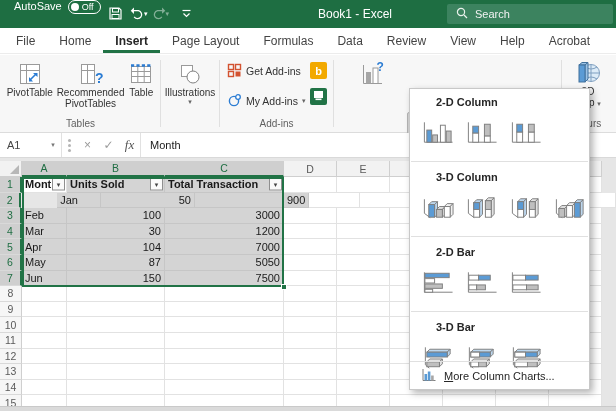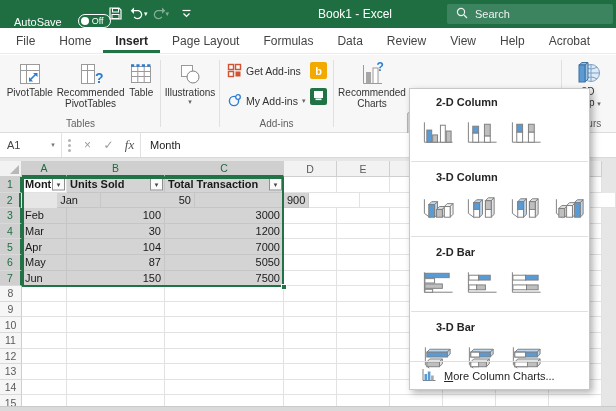--- a/index.html
+++ b/index.html
@@ -2,21 +2,21 @@
 <html><head>
 <meta charset="utf-8">
 <style>
   html,body{margin:0;padding:0}
   body{width:616px;height:411px;position:relative;overflow:hidden;background:#fff;
        font-family:"Liberation Sans","DejaVu Sans",sans-serif;-webkit-font-smoothing:antialiased}
   *{box-sizing:border-box}
 
   
   .titlebar{position:absolute;left:0;top:0;width:616px;height:28px;background:#1e6e42;color:#fff;font-size:11px}
-  .autosave{position:absolute;left:14px;top:0;height:28px;display:flex;align-items:flex-end;gap:16px;cursor:default}
+  .autosave{position:absolute;left:14px;top:0;height:28px;display:flex;align-items:flex-start;gap:6px;cursor:default}
   .pill{display:inline-flex;align-items:center;gap:3px;border:1px solid #fff;border-radius:8px;height:14px;padding:0 6px 0 2px}
   .pill .dot{width:8px;height:8px;border-radius:50%;background:#fff}
   .pill .state{font-size:9px}
   .qat{position:absolute;top:0;height:28px;display:flex;align-items:center}
   .qbtn{display:flex;align-items:center;justify-content:center;width:22px;height:24px}
   .qchev{font-size:7px;margin-left:-4px;color:#fff}
   .dim{opacity:.45}
   .wintitle{position:absolute;left:290px;top:0;width:130px;height:28px;display:flex;align-items:center;justify-content:center;font-size:12px}
   .searchbox{position:absolute;left:447px;top:4px;width:166px;height:20px;background:#3c835f;border-radius:2px;display:flex;align-items:center;gap:7px;padding-left:9px;color:#f2f2f2;font-size:11px;cursor:text}
 
@@ -239,21 +239,20 @@
     <div class="bigrow">
       <div class="bigbtn">
         <span class="bicon">
             <svg width="26" height="26" viewBox="0 0 26 26">
               <path d="M4.5 4 V22.5 H23" fill="none" stroke="#9a9a9a"></path>
               <rect x="7" y="11" width="5" height="11.5" fill="#a6a6a6"></rect>
               <rect x="14" y="7" width="5" height="15.5" fill="#fff" stroke="#9a9a9a"></rect>
               <text x="17.5" y="10" font-size="12" font-weight="bold" fill="#2b7cd3">?</text>
             </svg>
           </span>
-        <span class="blabel">Recommended Charts</span>
       </div>
     </div>
   </div>
 
   <div class="chartbtn pressed" style="left:407px">
     <span><svg width="16" height="16" viewBox="0 0 16 16">
           <path d="M2 2 V13.5 H15" fill="none" stroke="#7f7f7f"></path>
           <rect x="3.5" y="7" width="3" height="6.5" fill="#5b9bd5"></rect>
           <rect x="7.5" y="4" width="3" height="9.5" fill="#bfbfbf"></rect>
           <rect x="11.5" y="6" width="3" height="7.5" fill="#fff" stroke="#7f7f7f"></rect>

